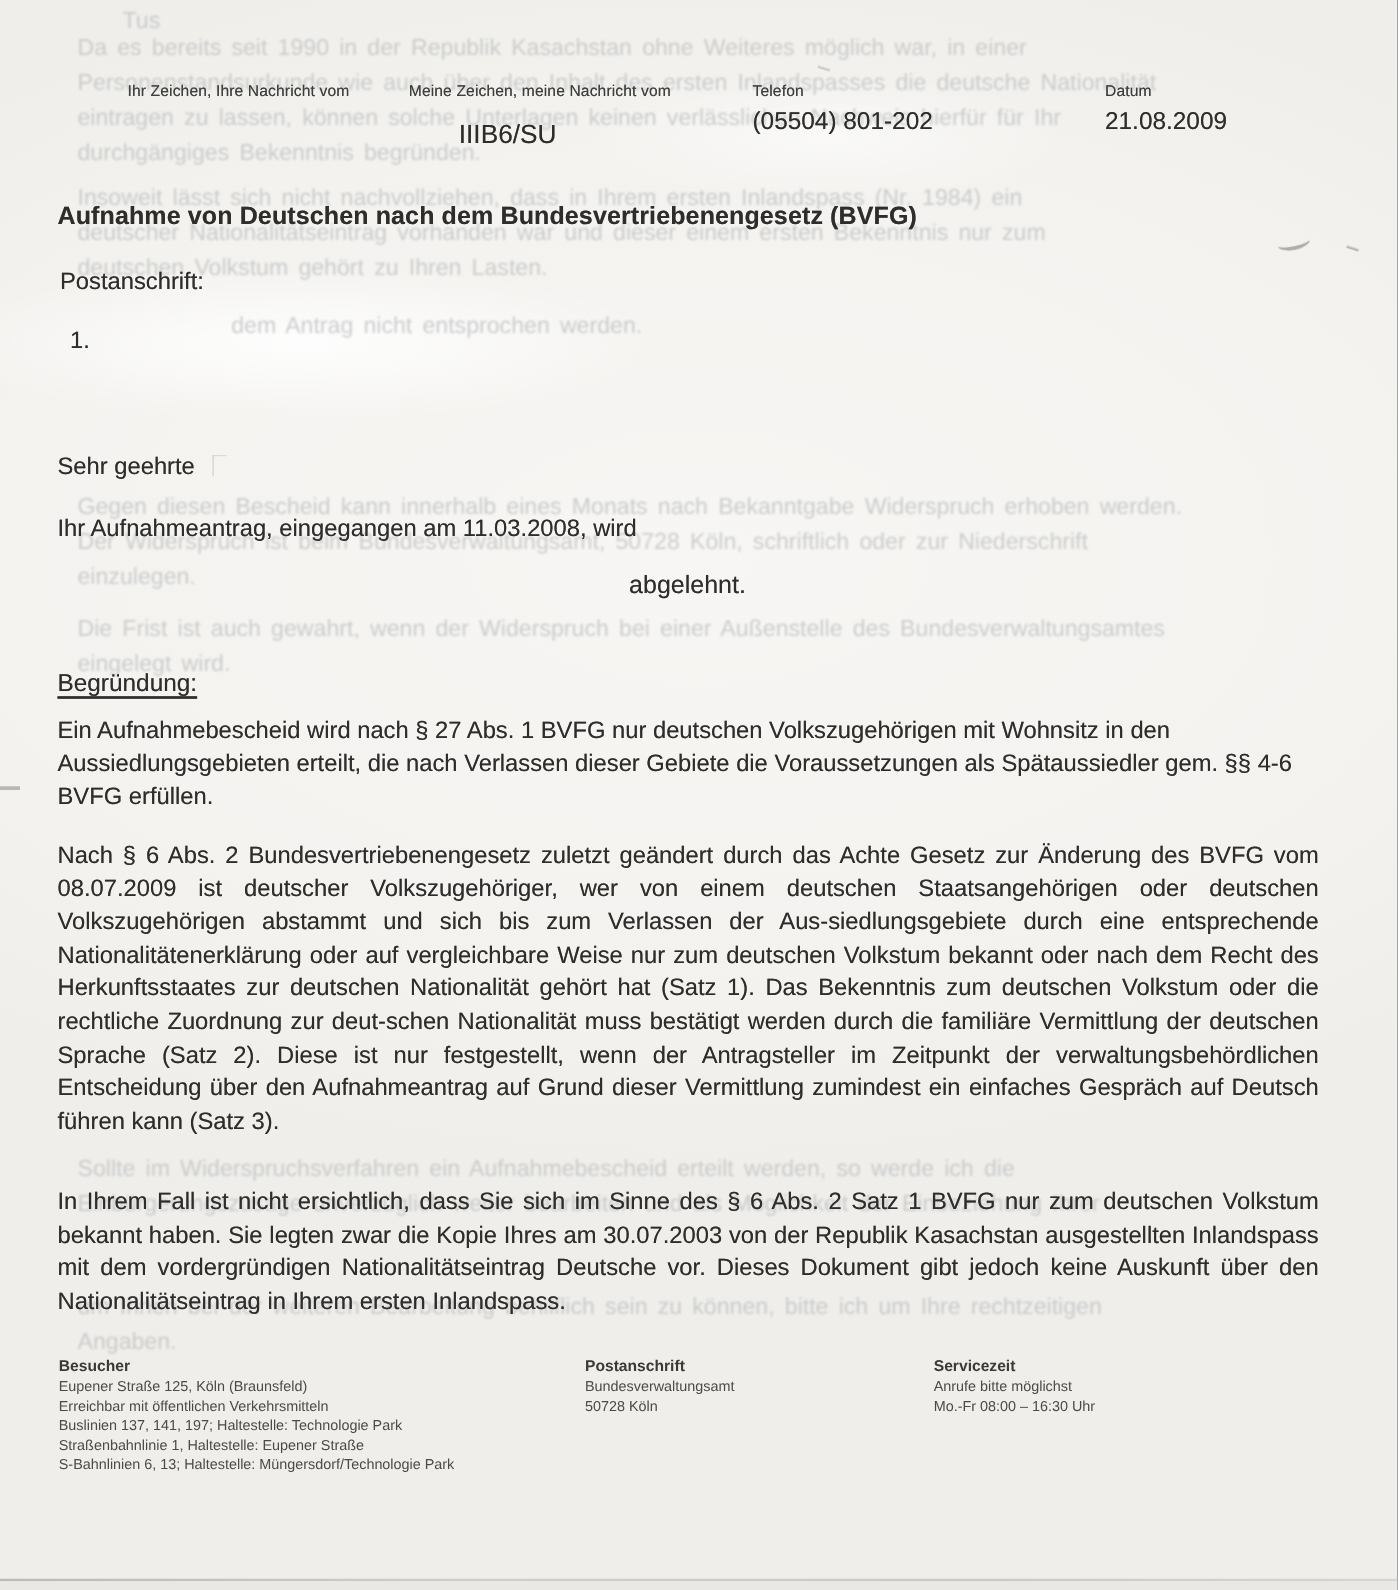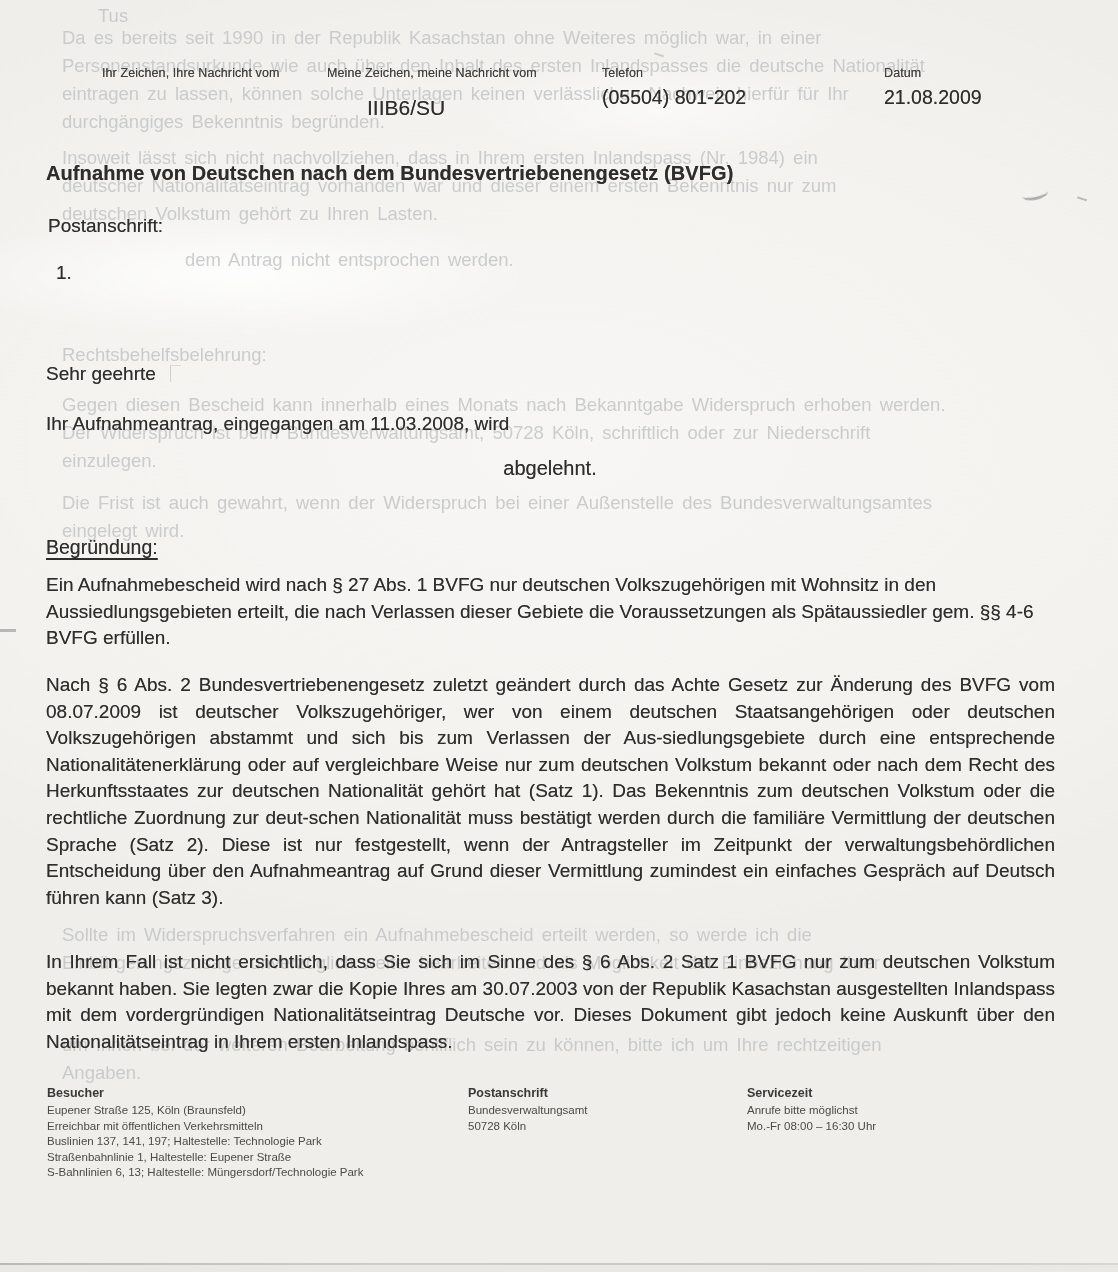--- a/index.html
+++ b/index.html
@@ -109,21 +109,20 @@
   <div class="bleed-layer">
       <div class="bleed-line" style="top: 3px; left: 98px; width: 120px;">Tus</div>
       <div class="bleed-line" style="top: 25px; left: 62px; width: 992px;">Da es bereits seit 1990 in der Republik Kasachstan ohne Weiteres möglich war, in einer</div>
       <div class="bleed-line" style="top: 53px; left: 62px; width: 992px;">Personenstandsurkunde wie auch über den Inhalt des ersten Inlandspasses die deutsche Nationalität</div>
       <div class="bleed-line" style="top: 81px; left: 62px; width: 992px;">eintragen zu lassen, können solche Unterlagen keinen verlässlichen Nachweis hierfür für Ihr</div>
       <div class="bleed-line" style="top: 109px; left: 62px; width: 520px;">durchgängiges Bekenntnis begründen.</div>
       <div class="bleed-line" style="top: 145px; left: 62px; width: 992px;">Insoweit lässt sich nicht nachvollziehen, dass in Ihrem ersten Inlandspass (Nr. 1984) ein</div>
       <div class="bleed-line" style="top: 173px; left: 62px; width: 992px;">deutscher Nationalitätseintrag vorhanden war und dieser einem ersten Bekenntnis nur zum</div>
       <div class="bleed-line" style="top: 201px; left: 62px; width: 430px;">deutschen Volkstum gehört zu Ihren Lasten.</div>
       <div class="bleed-line" style="top: 247px; left: 185px; width: 430px;">dem Antrag nicht entsprochen werden.</div>
-      <div class="bleed-line" style="top: 342px; left: 62px; width: 290px;">Rechtsbehelfsbelehrung:</div>
       <div class="bleed-line" style="top: 392px; left: 62px; width: 992px;">Gegen diesen Bescheid kann innerhalb eines Monats nach Bekanntgabe Widerspruch erhoben werden.</div>
       <div class="bleed-line" style="top: 420px; left: 62px; width: 900px;">Der Widerspruch ist beim Bundesverwaltungsamt, 50728 Köln, schriftlich oder zur Niederschrift</div>
       <div class="bleed-line" style="top: 448px; left: 62px; width: 150px;">einzulegen.</div>
       <div class="bleed-line" style="top: 490px; left: 62px; width: 992px;">Die Frist ist auch gewahrt, wenn der Widerspruch bei einer Außenstelle des Bundesverwaltungsamtes</div>
       <div class="bleed-line" style="top: 518px; left: 62px; width: 170px;">eingelegt wird.</div>
       <div class="bleed-line" style="top: 922px; left: 62px; width: 992px;">Sollte im Widerspruchsverfahren ein Aufnahmebescheid erteilt werden, so werde ich die</div>
       <div class="bleed-line" style="top: 950px; left: 62px; width: 992px;">Einbürgerungszusage unverzüglich weiter bearbeiten und als Möglichkeit der Einbeziehung Ihrer</div>
       <div class="bleed-line" style="top: 1032px; left: 62px; width: 992px;">um Ihnen bei der weiteren Bearbeitung behilflich sein zu können, bitte ich um Ihre rechtzeitigen</div>
       <div class="bleed-line" style="top: 1060px; left: 62px; width: 130px;">Angaben.</div>
     </div>

